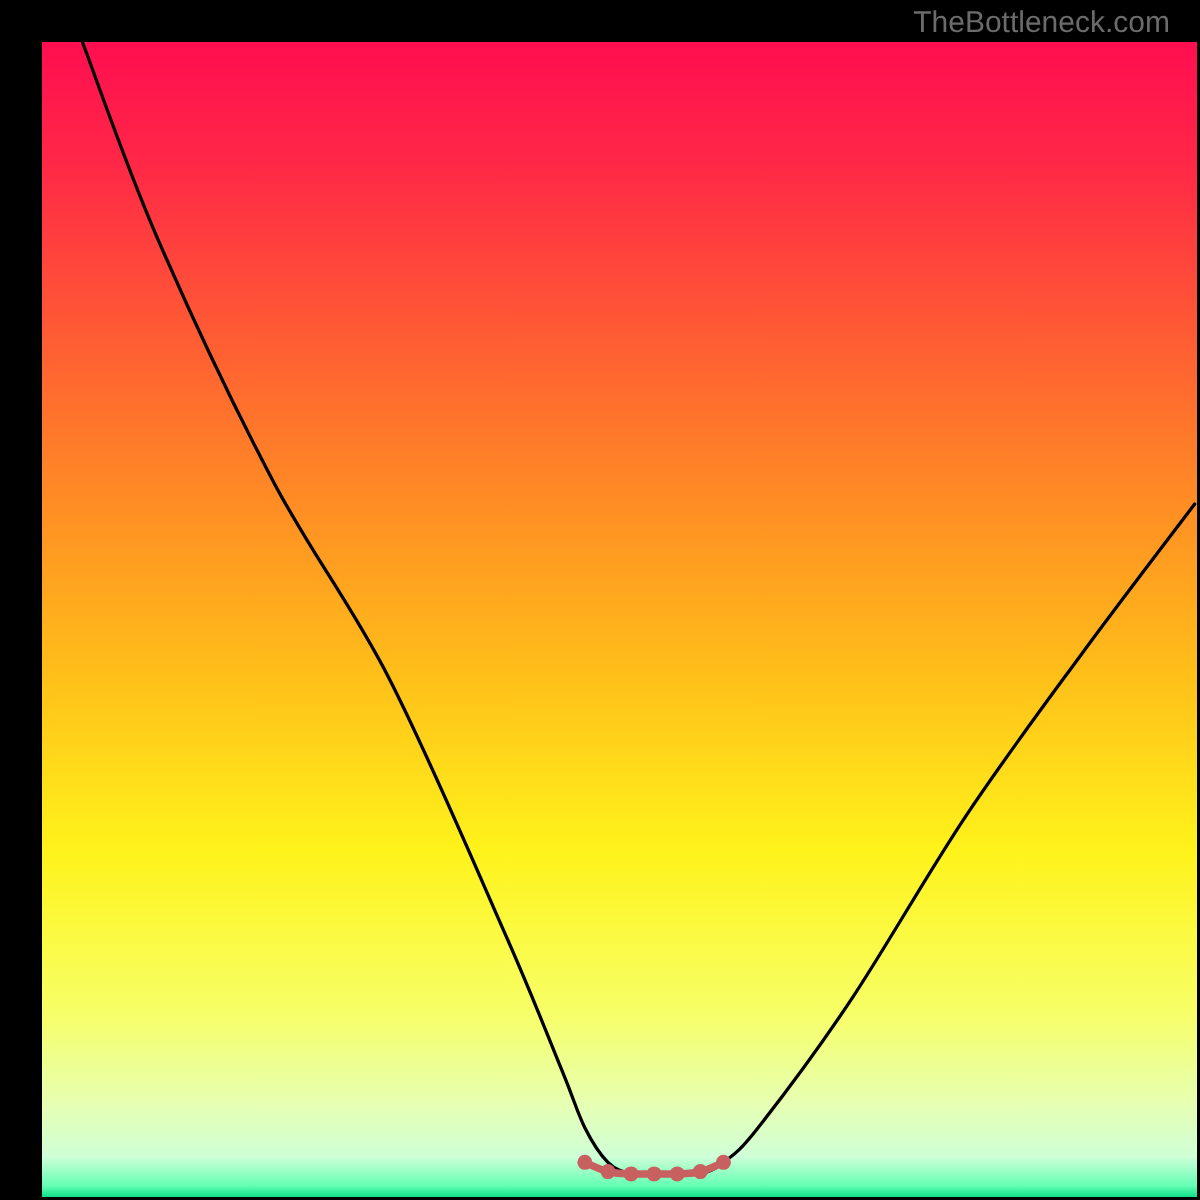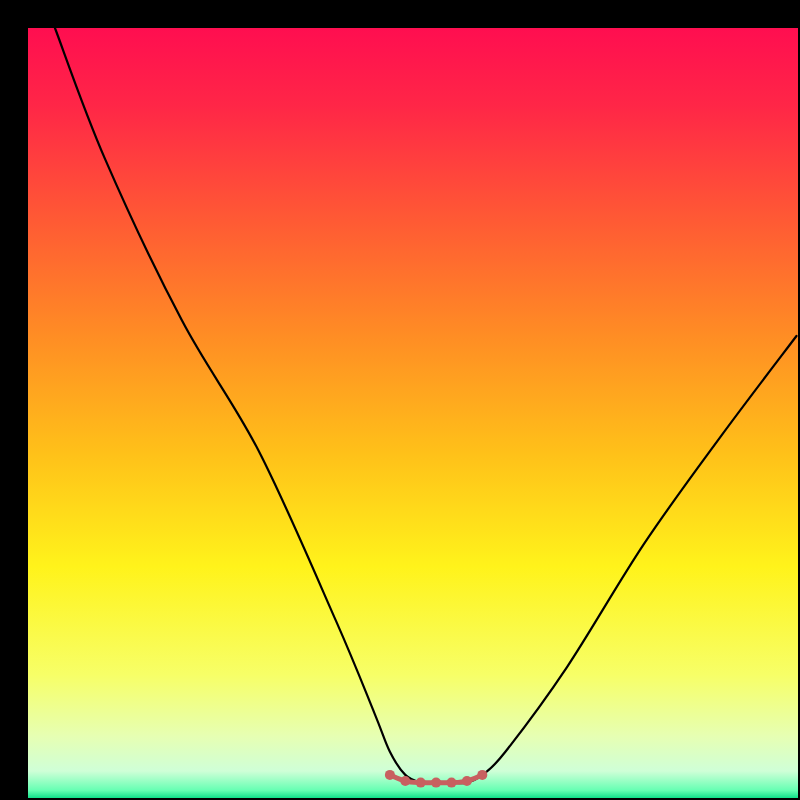--- a/index.html
+++ b/index.html
@@ -27,20 +27,21 @@
   svg.chart {
     position: absolute;
     top: 0;
     left: 0;
   }
 </style>
 </head>
 <body>
 
 <div class="container">
+  <div class="watermark">TheBottleneck.com</div>
   <svg class="chart" width="800" height="800" viewBox="0 0 800 800">
     <defs>
       <linearGradient id="bg-grad" x1="0" y1="0" x2="0" y2="1">
           <stop offset="0%" stop-color="#ff0e50"></stop>
           <stop offset="10%" stop-color="#ff2647"></stop>
           <stop offset="25%" stop-color="#ff5a34"></stop>
           <stop offset="40%" stop-color="#ff8d24"></stop>
           <stop offset="55.00000000000001%" stop-color="#ffc019"></stop>
           <stop offset="70%" stop-color="#fff31b"></stop>
           <stop offset="84%" stop-color="#f7ff67"></stop>

